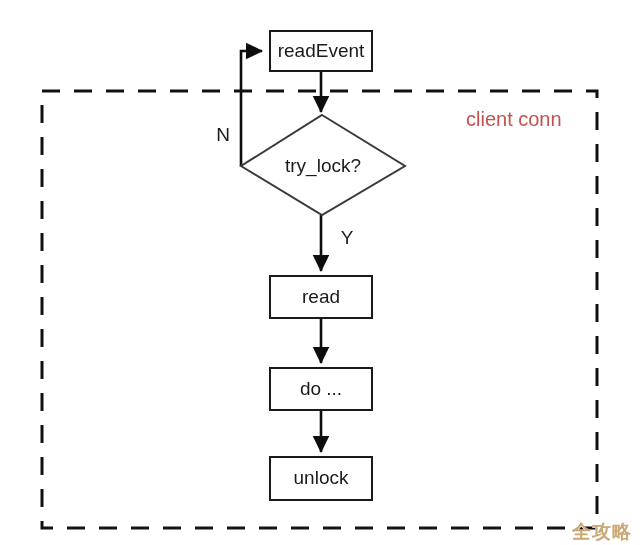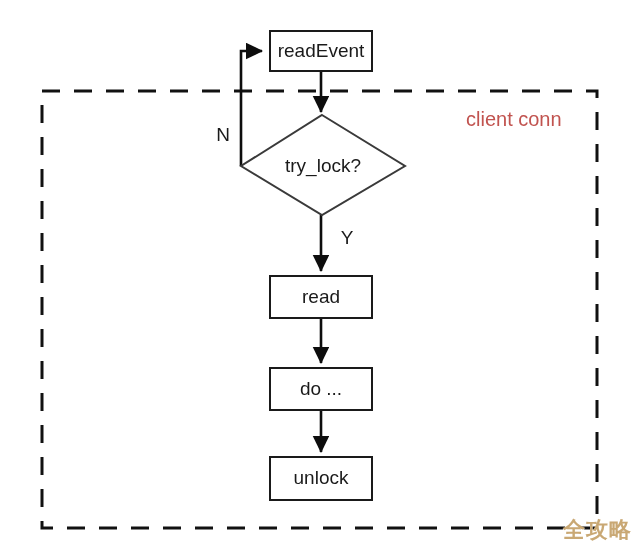--- a/index.html
+++ b/index.html
@@ -65,21 +65,21 @@
     fill: none;
     stroke: #111111;
     stroke-width: 3;
     stroke-dasharray: 18 14;
   }
   .watermark {
     position: absolute;
     right: 8px;
     bottom: 4px;
     font-family: "DejaVu Sans", sans-serif;
-    font-size: 22px;
+    font-size: 19px;
     font-weight: bold;
     color: #c9a874;
     letter-spacing: 1px;
     line-height: 1;
     text-shadow: 0 1px 0 #ffffff;
   }
 </style>
 </head>
 <body>
 

